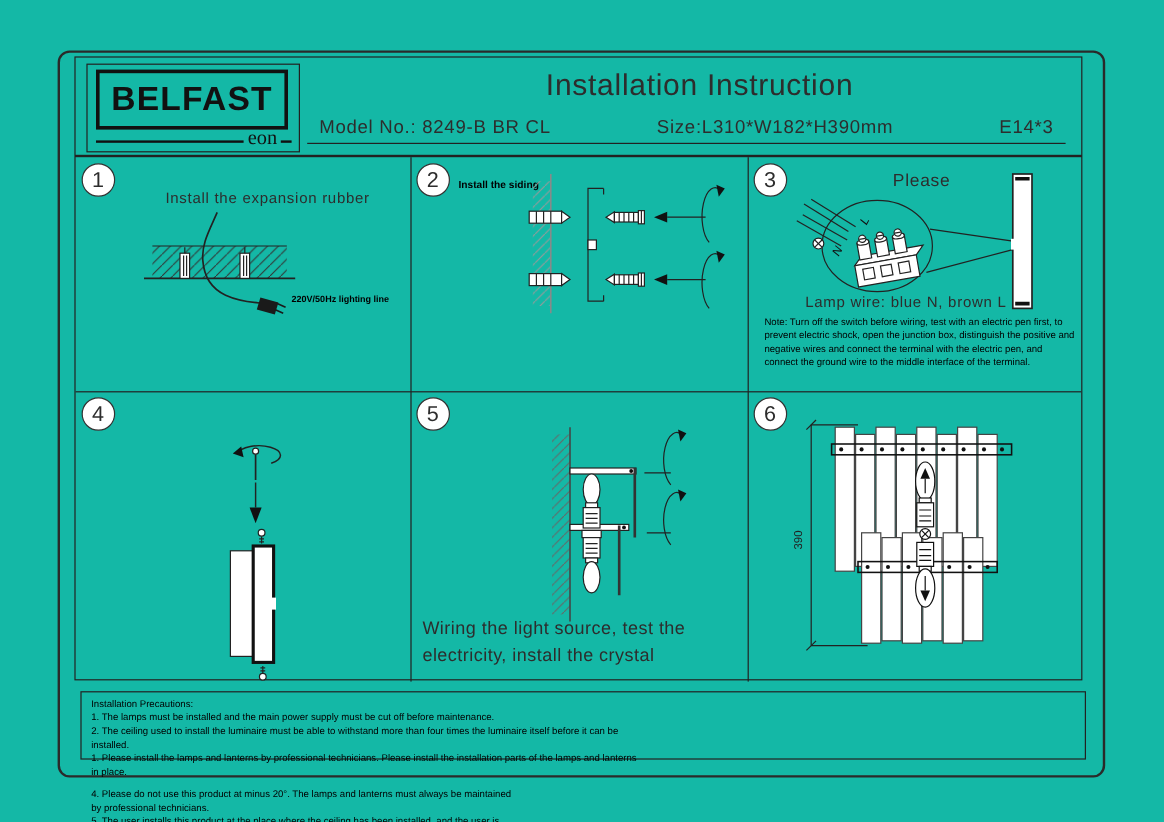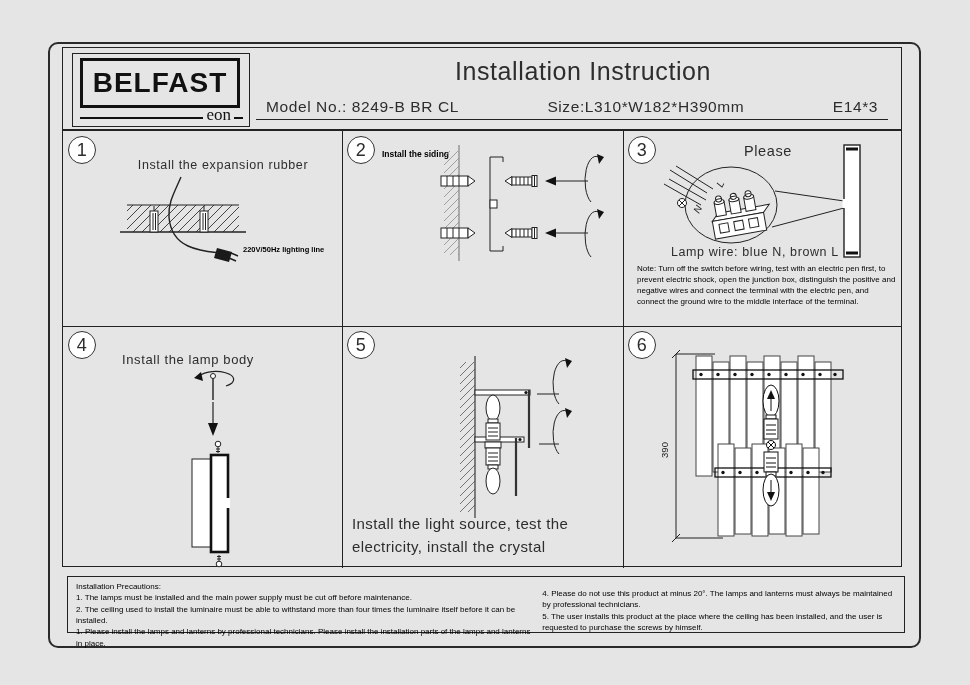--- a/index.html
+++ b/index.html
@@ -1,17 +1,17 @@
 <!DOCTYPE html>
 <html><head>
 <meta charset="utf-8">
 <style>
   * { margin:0; padding:0; box-sizing:border-box; }
   body { background:#fff; font-family:"Liberation Sans", sans-serif; }
-  .page { position:relative; width:970px; height:685px; background:#e5e5e5; overflow:hidden; color:#1a1a1a; }
+  .page { position:relative; width:970px; height:685px; background:#14b8a6; overflow:hidden; color:#1a1a1a; }
   .frame { position:absolute; left:48px; top:42px; width:873px; height:606px;
            border:2px solid #2a2a2a; border-radius:10px; }
 
   
   .header { position:absolute; left:62px; top:47px; width:840px; height:83px; border:1px solid #222; }
   .logo-outer { position:absolute; left:9px; top:5px; width:178px; height:74px; border:1.5px solid #222; padding:4px 6px 0 7px; }
   .logo-box { width:160px; height:50px; border:3.5px solid #111; display:flex; align-items:center; justify-content:center; }
   .logo-brand { font-weight:700; font-size:28px; letter-spacing:1px; color:#111; }
   .logo-line-row { display:flex; align-items:flex-end; margin-top:1px; height:14px; }
   .logo-rule { flex:1; height:2.5px; background:#111; margin-bottom:4px; }
@@ -39,21 +39,21 @@
            font-size:18px; color:#2d2d2d; background:#fff; z-index:2; }
   .cell svg { position:absolute; left:0; top:0; }
   .cad { color:#2d2d2d; letter-spacing:0.6px; font-weight:400; }
   .p-title { position:absolute; text-align:center; }
   .small-lbl { position:absolute; font-size:7.5px; font-weight:700; color:#000; letter-spacing:0; }
   .note { position:absolute; color:#000; }
 
   
   .precautions { position:absolute; left:67px; top:576px; width:838px; height:57px;
                  border:1.5px solid #222; display:flex; padding:4px 10px 2px 8px;
-                 font-size:8px; line-height:1.42; color:#000; }
+                 font-size:8px; line-height:1.42; color:#000;flex-direction:column; }
   .prec-left { width:57%; padding-right:8px; }
   .prec-right { width:43%; padding-top:7px; }
 </style>
 </head>
 <body>
 
 <div class="page">
   <div class="frame"></div>
 
   <div class="header">
@@ -219,21 +219,20 @@
         <rect x="219.5" y="68" width="3" height="9" fill="#fff"></rect>
       </svg>
       <div class="p-title cad" style="left:48px;top:114px;width:200px;font-size:12.5px;text-align:left">Lamp wire: blue N, brown L</div>
       <div class="note" style="left:14px;top:132px;width:260px;font-size:8px;line-height:1.38">Note: Turn off the switch before wiring, test with an electric pen first, to prevent electric shock, open the junction box, distinguish the positive and negative wires and connect the terminal with the electric pen, and connect the ground wire to the middle interface of the terminal.</div>
     </div>
 
     <div class="cell c4">
       <div class="badge cad">
           <span>4</span>
         </div>
-      <div class="p-title cad" style="left:30px;top:26px;width:190px;font-size:13px">Install the lamp body</div>
       <svg width="279" height="242" viewBox="0 0 279 242">
         <path d="M163,60 A18,8 0 1 0 135,52" fill="none" stroke="#222" stroke-width="1.2"></path>
         <path d="M138,46 l-7,6 9,3 z" fill="#111"></path>
         <line x1="150" y1="52" x2="150" y2="74" stroke="#222" stroke-width="1.4"></line>
         <circle cx="150" cy="50" r="2.5" fill="#fff" stroke="#222"></circle>
         <line x1="150" y1="76" x2="150" y2="97" stroke="#222" stroke-width="1.2"></line>
         <path d="M150,110 l-5,-13 h10 z" fill="#111"></path>
         <g stroke="#222" fill="#fff">
           <circle cx="155" cy="118" r="2.8"></circle>
             <line x1="155" y1="121" x2="155" y2="127"></line>
@@ -283,21 +282,21 @@
         <ellipse cx="151" cy="155" rx="7" ry="13" fill="#fff" stroke="#222"></ellipse>
         <line x1="187" y1="64" x2="187" y2="122" stroke="#333" stroke-width="2.2"></line>
         <line x1="174" y1="112" x2="174" y2="170" stroke="#333" stroke-width="2.2"></line>
         <line x1="195" y1="68" x2="217" y2="68" stroke="#222"></line>
         <path d="M217,78 a10,21 0 1 1 10,-41" fill="none" stroke="#222"></path>
           <path d="M223,32 l7,3 -5,7 z" fill="#111"></path>
         <line x1="197" y1="118" x2="217" y2="118" stroke="#222"></line>
         <path d="M217,128 a10,21 0 1 1 10,-41" fill="none" stroke="#222"></path>
           <path d="M223,82 l7,3 -5,7 z" fill="#111"></path>
       </svg>
-      <div class="p-title cad" style="left:10px;top:186px;width:265px;font-size:15px;line-height:1.55;text-align:left;letter-spacing:0.4px">Install the light source, test the electricity, install the crystal</div>
+      <div class="p-title cad" style="left:10px;top:186px;width:265px;font-size:15px;line-height:1.55;text-align:left;letter-spacing:0.4px">Wiring the light source, test the electricity, install the crystal</div>
     </div>
 
     <div class="cell c6">
       <div class="badge cad">
           <span>6</span>
         </div>
       <svg width="280" height="242" viewBox="0 0 280 242">
         <g stroke="#222" fill="none">
           <line x1="53" y1="28" x2="53" y2="212"></line>
           <line x1="53" y1="28" x2="92" y2="28"></line>

